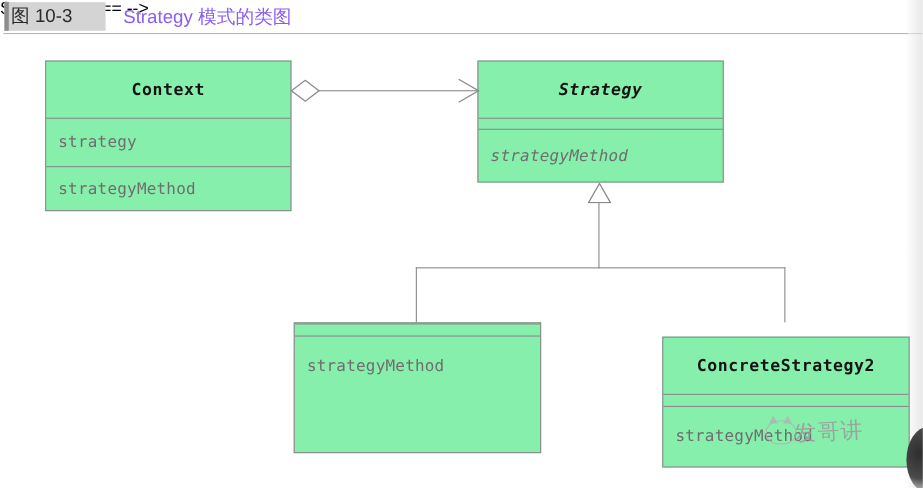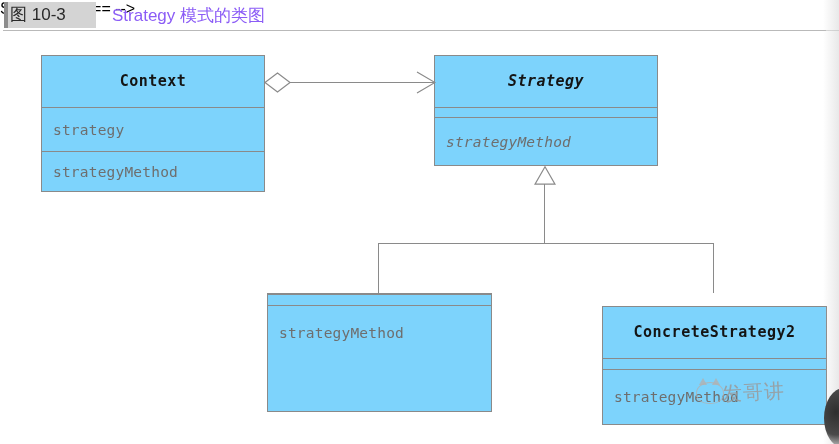--- a/index.html
+++ b/index.html
@@ -56,21 +56,21 @@
     left: 826px; top: 30px;
     width: 13px; height: 1px;
     background: #d8d8d8;
   }
 
   
   .uml-class {
     position: absolute;
     box-sizing: border-box;
     border: 1px solid #8a8a8a;
-    background: #7dd3fc;
+    background: #86efac;
   }
   .uml-compartment {
     box-sizing: border-box;
     position: relative;
     width: 100%;
   }
   .uml-divider {
     box-sizing: border-box;
     border-top: 1px solid #8a8a8a;
   }

